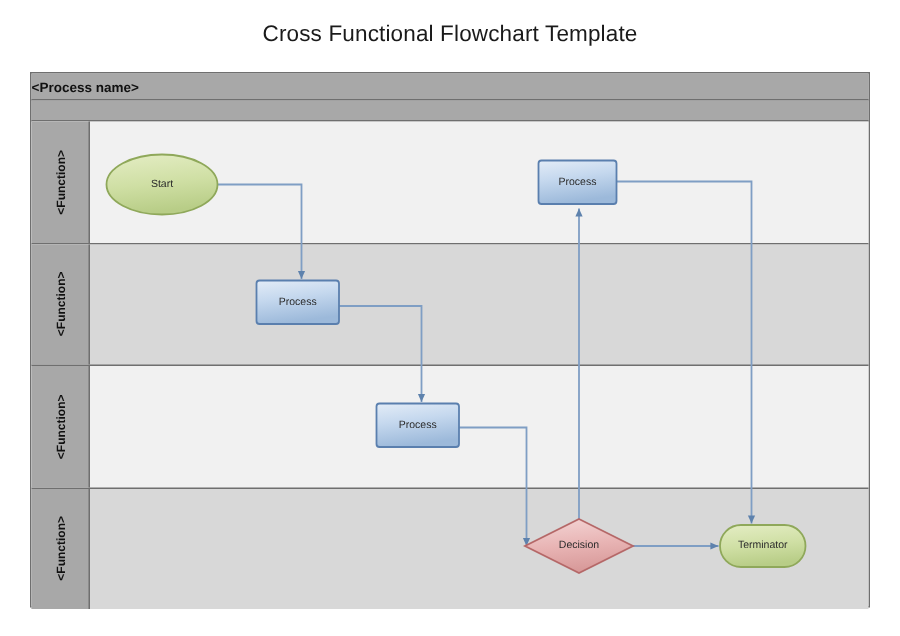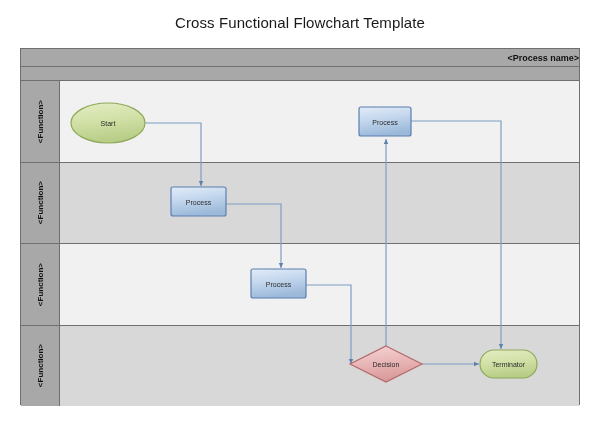--- a/index.html
+++ b/index.html
@@ -10,21 +10,21 @@
   
   .title{position:absolute;left:0;top:14px;width:600px;text-align:center;
          font-size:15px;color:#1a1a1a;letter-spacing:.1px;}
 
   
   .frame{position:absolute;left:20px;top:48px;width:560px;height:357px;
          border:1px solid #6f6f6f;box-sizing:border-box;background:#f1f1f1;}
 
   .proc-header{position:absolute;left:0;top:0;width:100%;height:18px;
         background:#a8a8a8;border-bottom:1px solid #6f6f6f;box-sizing:border-box;
-        display:flex;align-items:center;justify-content:flex-end;
+        display:flex;align-items:center;justify-content:flex-start;
         font-size:9px;font-weight:bold;color:#111;}
   .phase-bar{position:absolute;left:0;top:18px;width:100%;height:14px;
         background:#a8a8a8;border-bottom:1px solid #6f6f6f;box-sizing:border-box;}
 
   
   .lanes{position:absolute;left:0;top:32px;width:100%;bottom:0;}
   .lane{position:absolute;left:0;width:100%;box-sizing:border-box;
         border-bottom:1px solid #6f6f6f;}
   .lane.last{border-bottom:none;}
   .lane.odd{background:#f1f1f1;}

